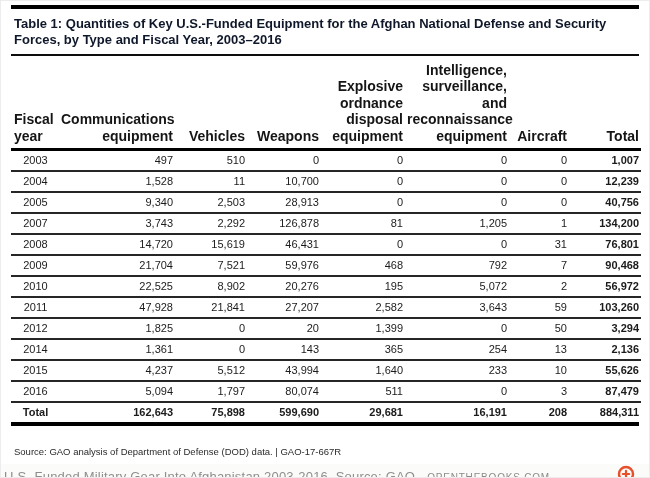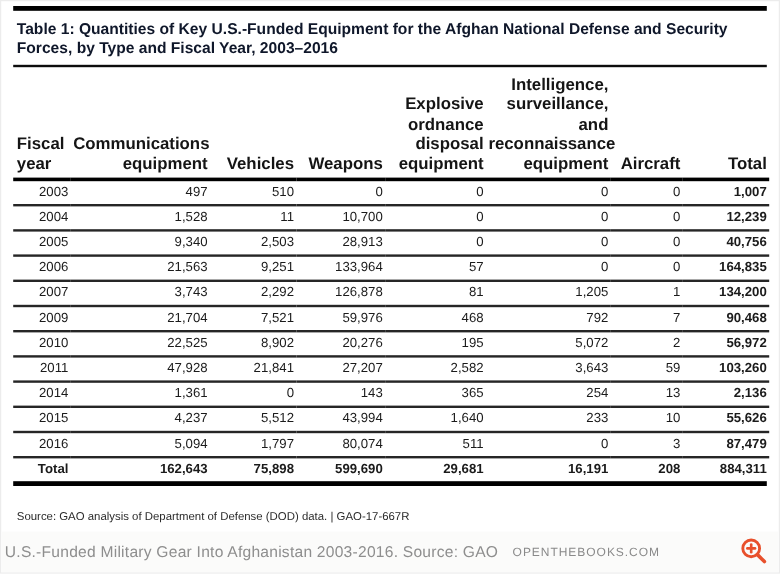--- a/index.html
+++ b/index.html
@@ -39,21 +39,21 @@
     border-bottom:3px solid #000;
     color:#151515;
   }
   table.data th.col-first { text-align:left; padding-left:3px; }
   table.data td {
     text-align:right;
     padding:3px 2px 4px 2px;
     border-bottom:2px solid #262626;
     white-space:nowrap;
   }
-  table.data td:first-child { text-align:right; padding-left:3px; }
+  table.data td:first-child { text-align:center; padding-left:3px; }
   table.data td.total-col { font-weight:bold; }
   table.data tr.total-row td { font-weight:bold; border-bottom:none; }
   .bottom-rule { height:4px; background:#000; }
   .source-note {
     font-size:9.5px;
     color:#2a2a2a;
     padding:20px 3px 7px 3px;
   }
   .caption-bar {
     margin-top:auto;
@@ -143,40 +143,40 @@
           <td>2005</td>
           <td>9,340</td>
           <td>2,503</td>
           <td>28,913</td>
           <td>0</td>
           <td>0</td>
           <td>0</td>
           <td class="total-col">40,756</td>
         </tr>
         <tr>
-          <td>2006</td>
-          <td>21,563</td>
-          <td>9,251</td>
-          <td>133,964</td>
-          <td>57</td>
-          <td>0</td>
-          <td>0</td>
-          <td class="total-col">164,835</td>
-        </tr>
-        <tr>
           <td>2007</td>
           <td>3,743</td>
           <td>2,292</td>
           <td>126,878</td>
           <td>81</td>
           <td>1,205</td>
           <td>1</td>
           <td class="total-col">134,200</td>
         </tr>
         <tr>
+          <td>2008</td>
+          <td>14,720</td>
+          <td>15,619</td>
+          <td>46,431</td>
+          <td>0</td>
+          <td>0</td>
+          <td>31</td>
+          <td class="total-col">76,801</td>
+        </tr>
+        <tr>
           <td>2009</td>
           <td>21,704</td>
           <td>7,521</td>
           <td>59,976</td>
           <td>468</td>
           <td>792</td>
           <td>7</td>
           <td class="total-col">90,468</td>
         </tr>
         <tr>
@@ -191,20 +191,30 @@
         </tr>
         <tr>
           <td>2011</td>
           <td>47,928</td>
           <td>21,841</td>
           <td>27,207</td>
           <td>2,582</td>
           <td>3,643</td>
           <td>59</td>
           <td class="total-col">103,260</td>
+        </tr>
+        <tr>
+          <td>2012</td>
+          <td>1,825</td>
+          <td>0</td>
+          <td>20</td>
+          <td>1,399</td>
+          <td>0</td>
+          <td>50</td>
+          <td class="total-col">3,294</td>
         </tr>
         <tr>
           <td>2014</td>
           <td>1,361</td>
           <td>0</td>
           <td>143</td>
           <td>365</td>
           <td>254</td>
           <td>13</td>
           <td class="total-col">2,136</td>

